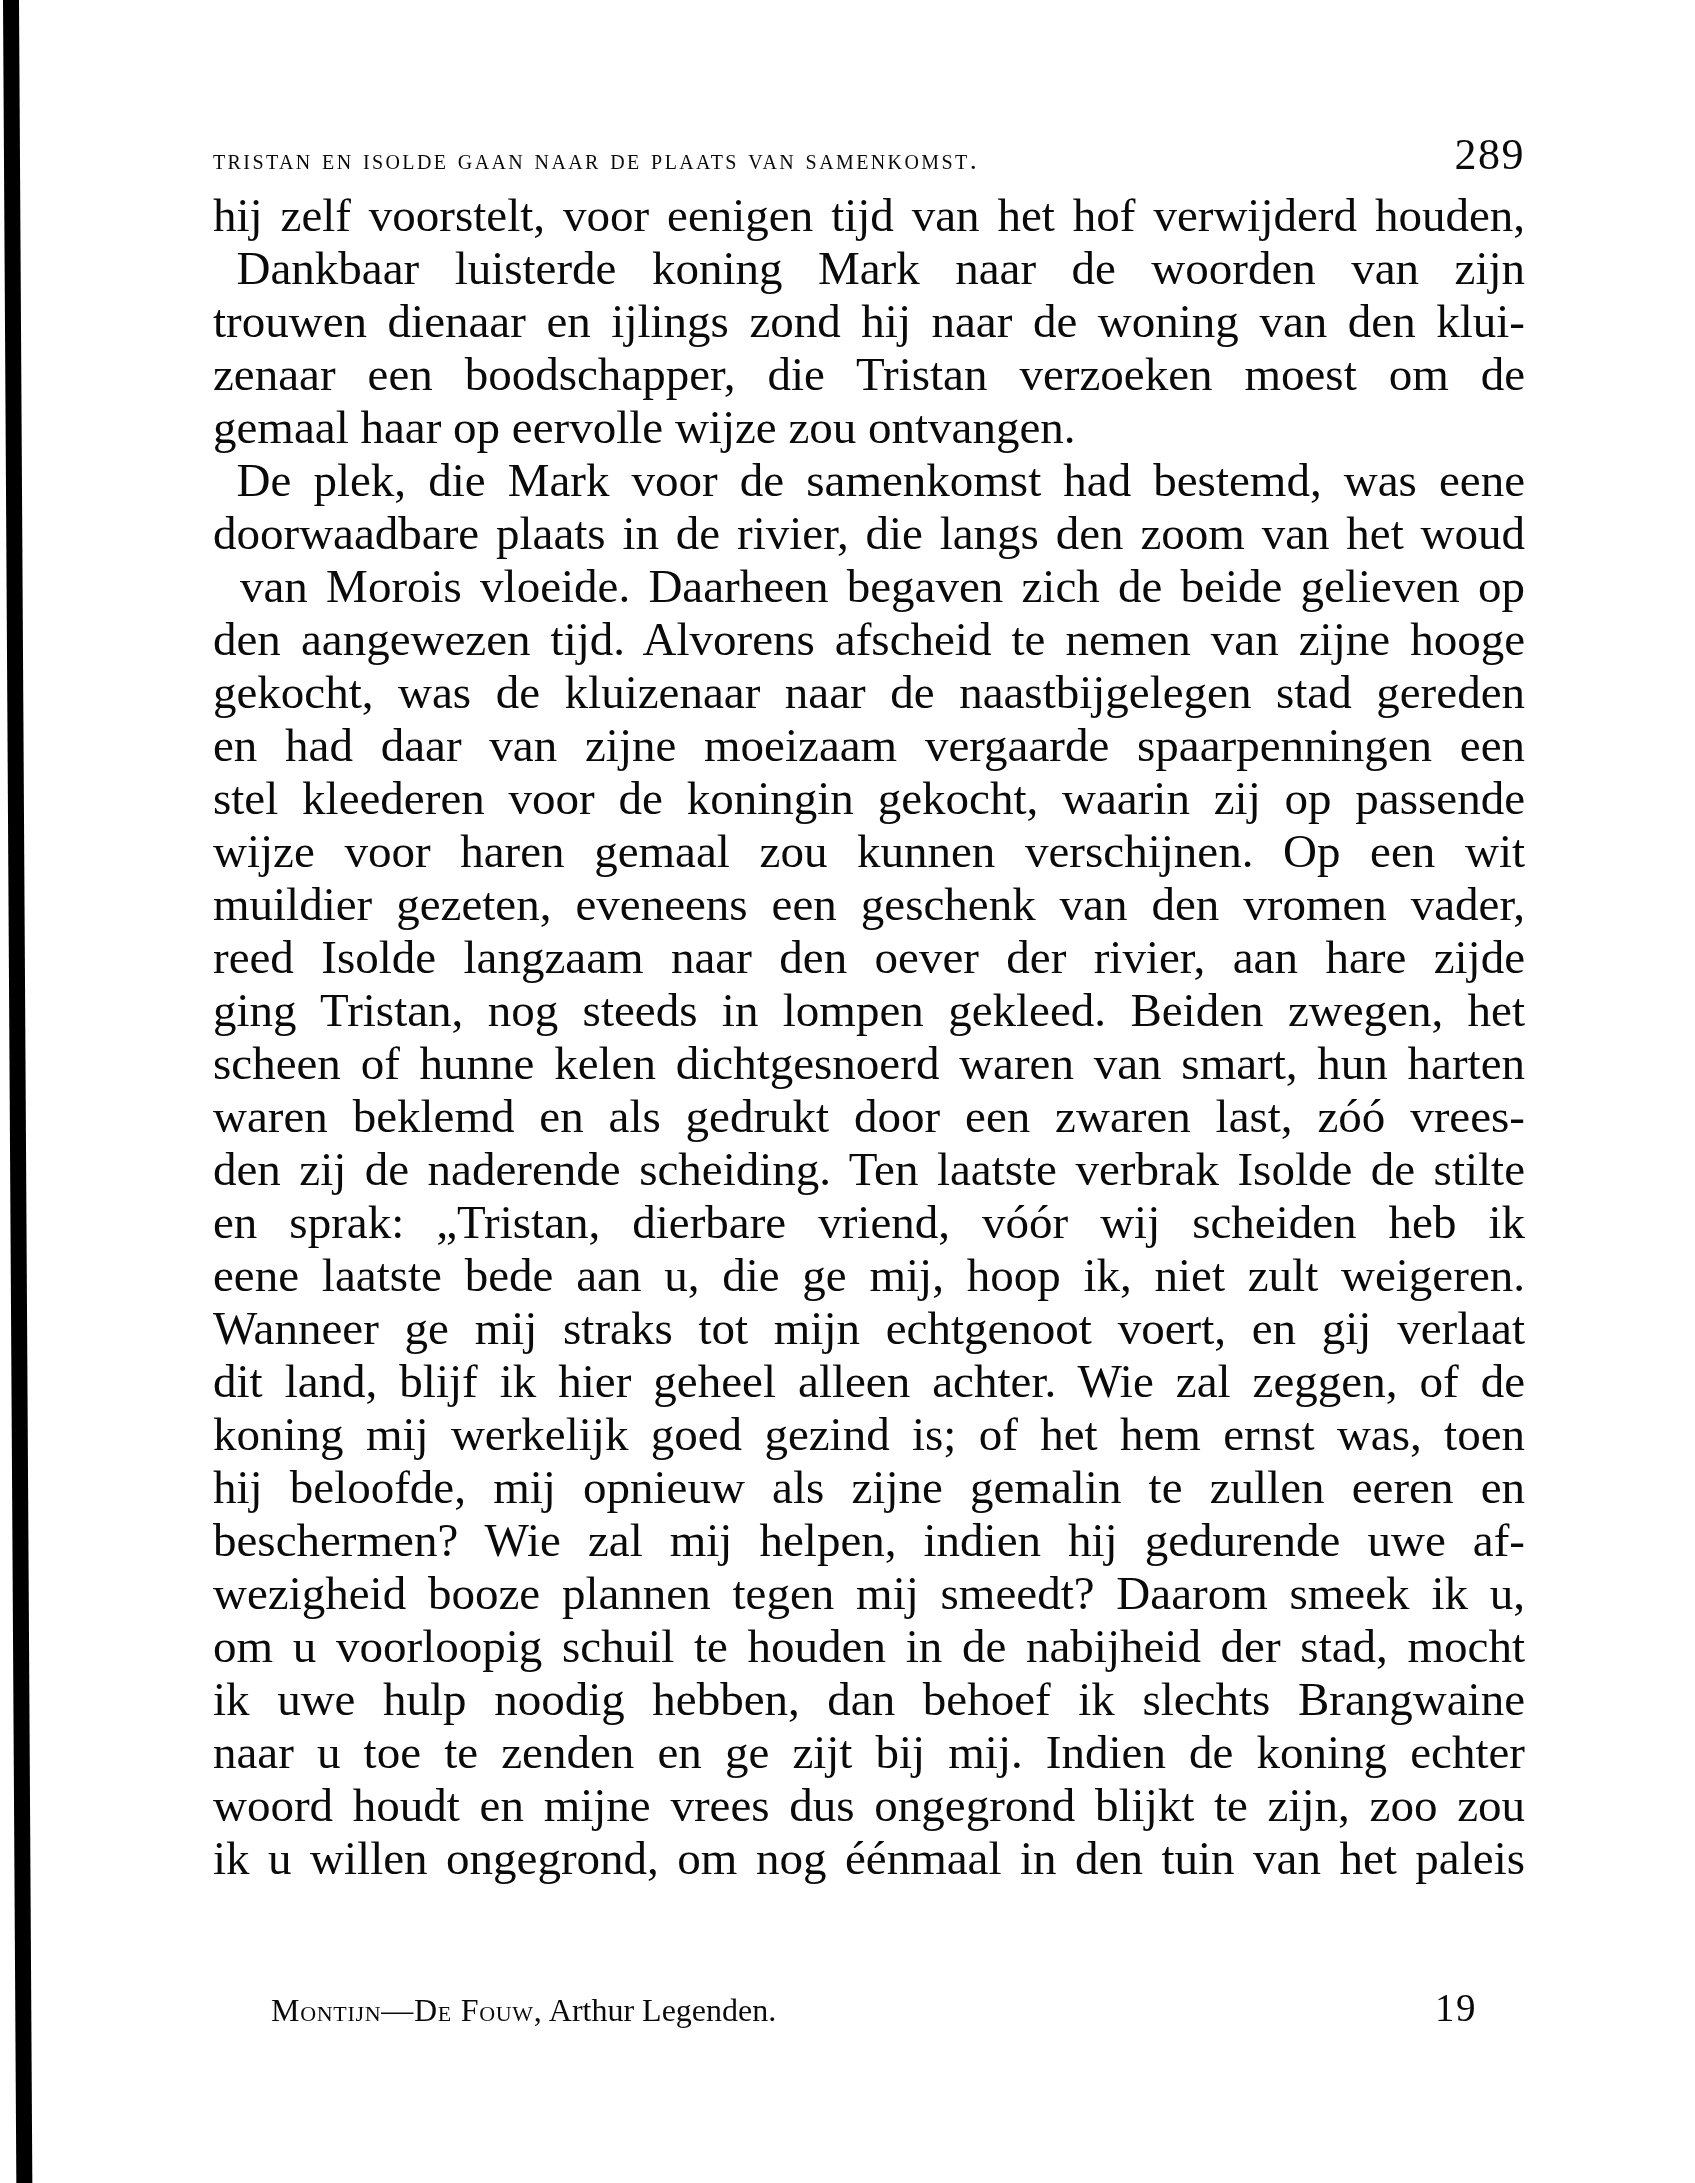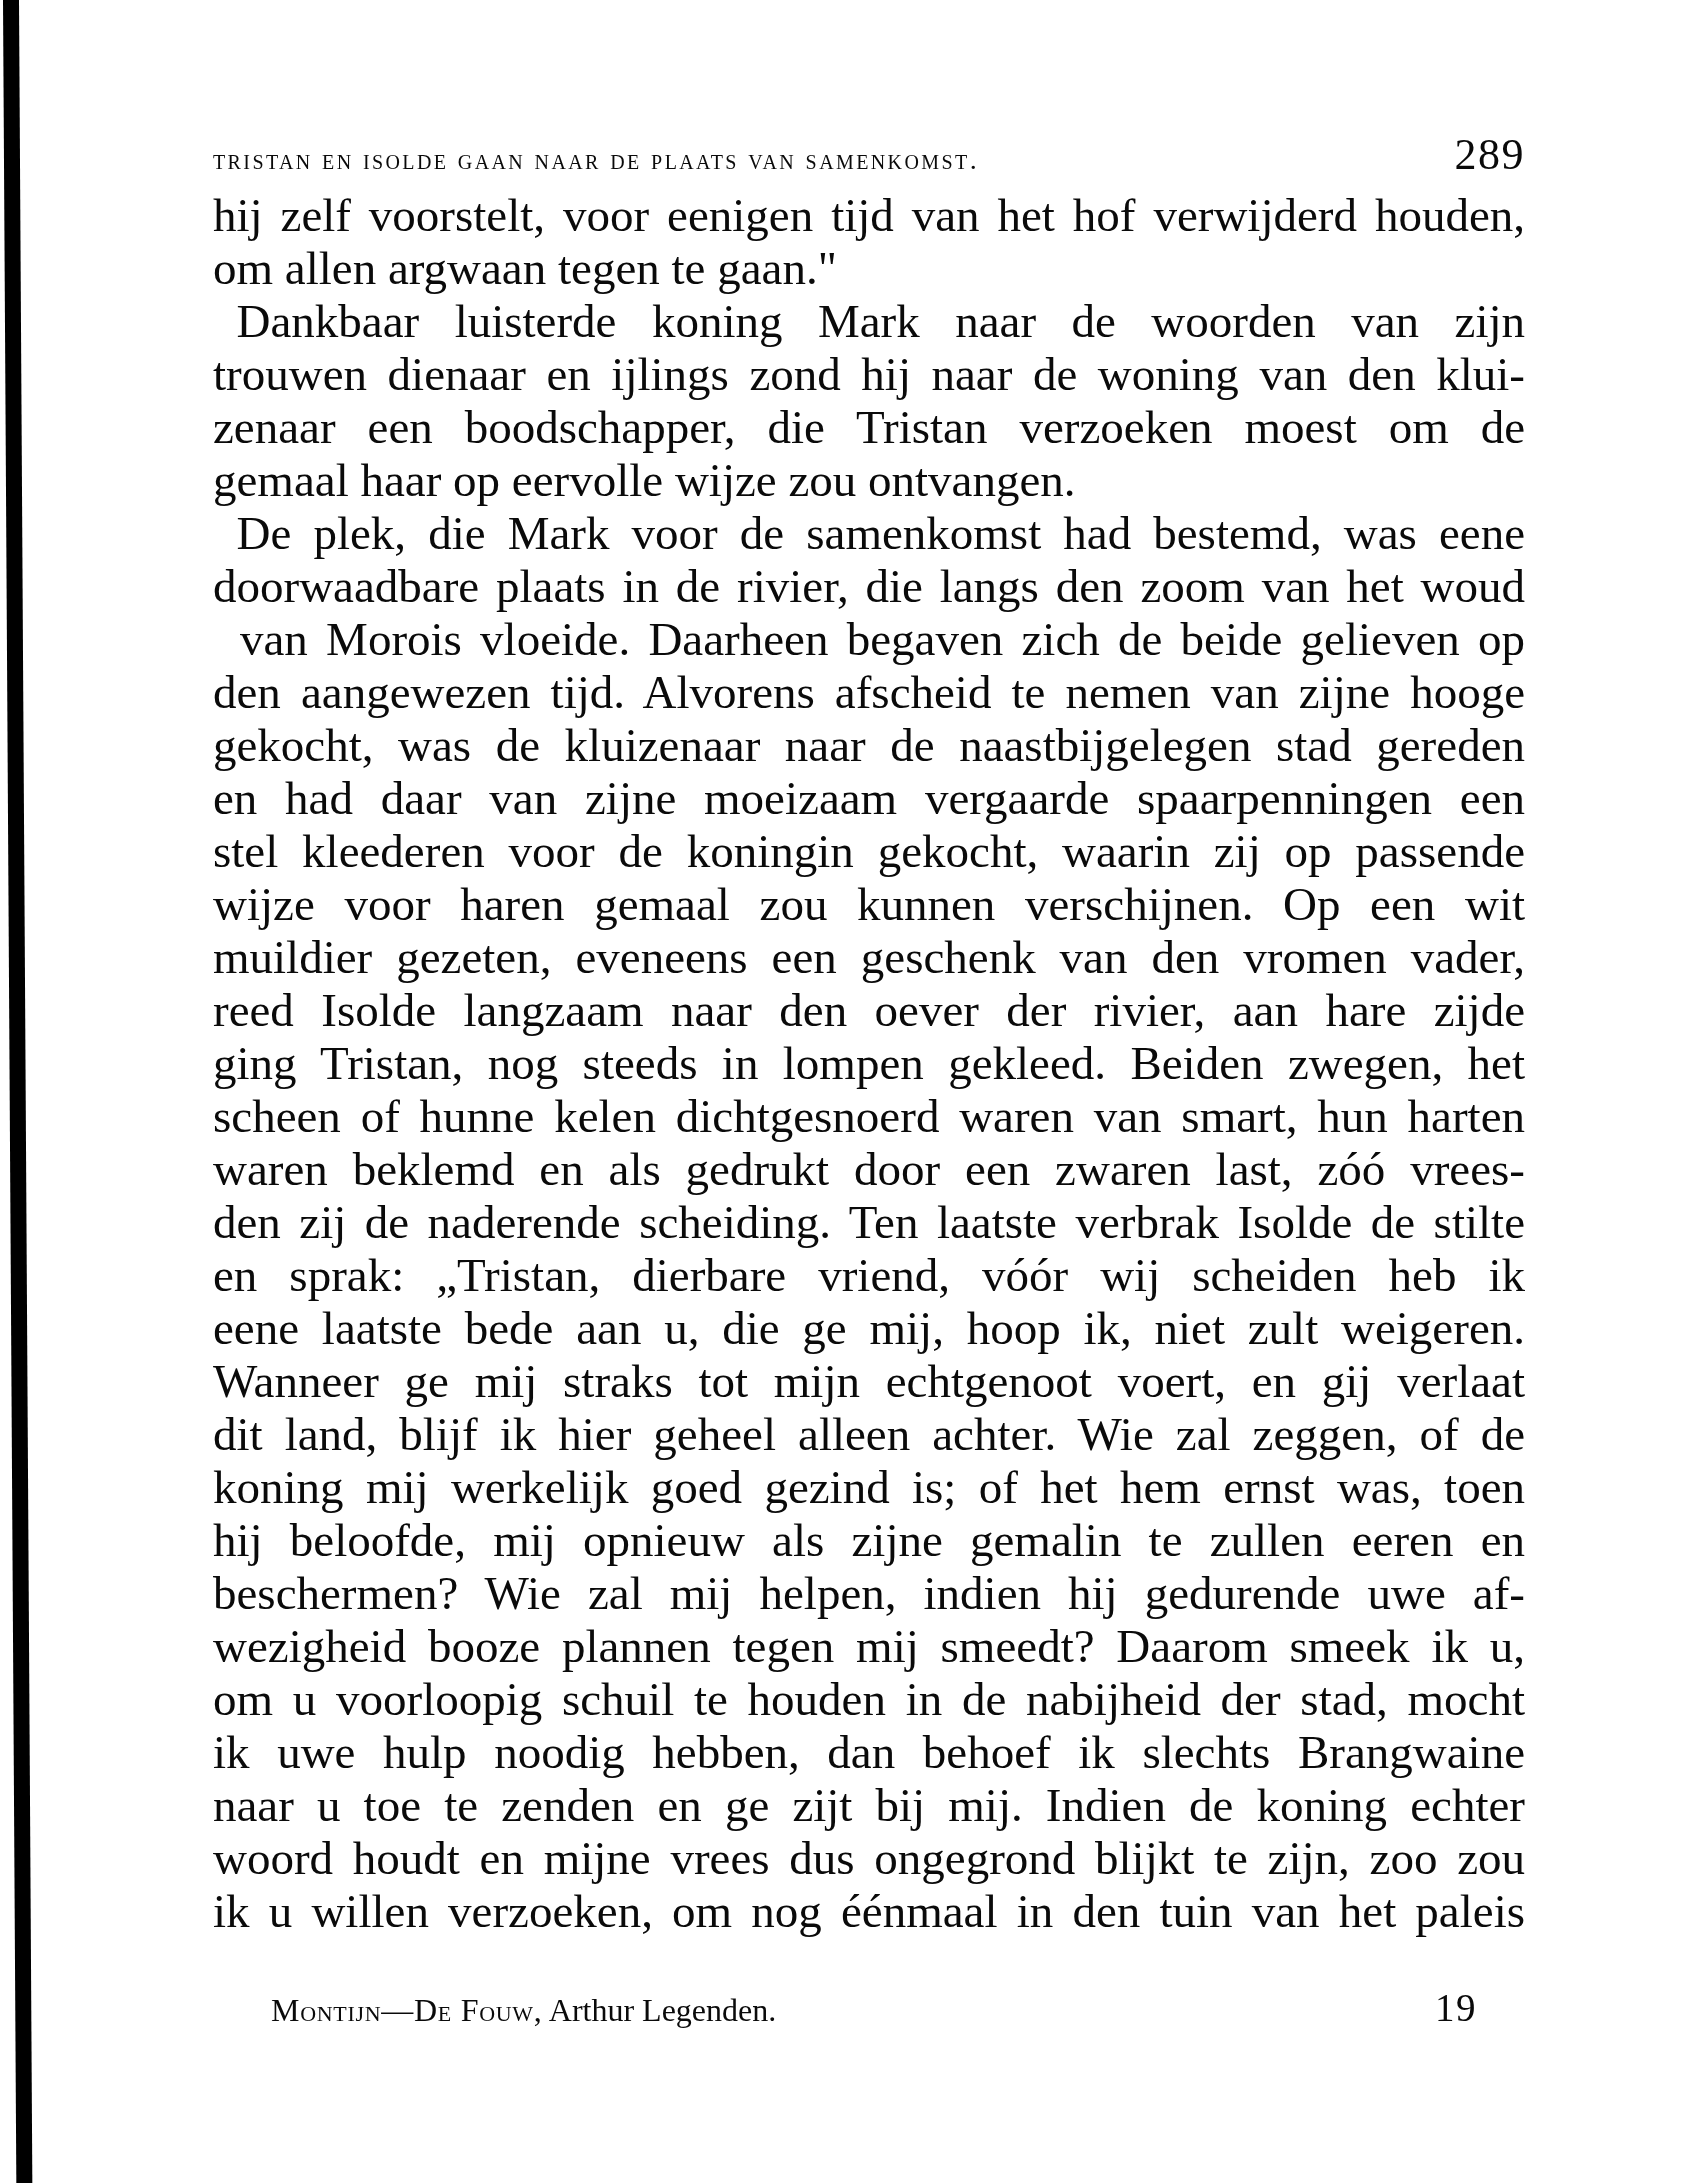--- a/index.html
+++ b/index.html
@@ -98,21 +98,20 @@
 <div class="edge-bar"></div>
 
 <div class="page">
   <div class="running-head">
     <span class="title">TRISTAN EN ISOLDE GAAN NAAR DE PLAATS VAN SAMENKOMST.</span>
     <span class="pageno">289</span>
   </div>
 
   <div class="body-text" id="body-text">
       <span class="line"><span style="white-space: nowrap; word-spacing: 0px;">hij zelf voorstelt, voor eenigen tijd van het hof verwijderd houden,</span></span>
-      <span class="line last">om allen argwaan tegen te gaan."</span>
       <span class="line indent"><span style="white-space: nowrap; word-spacing: 0px;">Dankbaar luisterde koning Mark naar de woorden van zijn</span></span>
       <span class="line"><span style="white-space: nowrap; word-spacing: 0px;">trouwen dienaar en ijlings zond hij naar de woning van den klui-</span></span>
       <span class="line"><span style="white-space: nowrap; word-spacing: 0px;">zenaar een boodschapper, die Tristan verzoeken moest om de</span></span>
       <span class="line last">gemaal haar op eervolle wijze zou ontvangen.</span>
       <span class="line indent"><span style="white-space: nowrap; word-spacing: 0px;">De plek, die Mark voor de samenkomst had bestemd, was eene</span></span>
       <span class="line"><span style="white-space: nowrap; word-spacing: 0px;">doorwaadbare plaats in de rivier, die langs den zoom van het woud</span></span>
       <span class="line"><span style="white-space: nowrap; word-spacing: 0px; margin-left: 27px;">van Morois vloeide. Daarheen begaven zich de beide gelieven op</span></span>
       <span class="line"><span style="white-space: nowrap; word-spacing: 0px;">den aangewezen tijd. Alvorens afscheid te nemen van zijne hooge</span></span>
       <span class="line"><span style="white-space: nowrap; word-spacing: 0px;">gekocht, was de kluizenaar naar de naastbijgelegen stad gereden</span></span>
       <span class="line"><span style="white-space: nowrap; word-spacing: 0px;">en had daar van zijne moeizaam vergaarde spaarpenningen een</span></span>
@@ -129,21 +128,21 @@
       <span class="line"><span style="white-space: nowrap; word-spacing: 0px;">Wanneer ge mij straks tot mijn echtgenoot voert, en gij verlaat</span></span>
       <span class="line"><span style="white-space: nowrap; word-spacing: 0px;">dit land, blijf ik hier geheel alleen achter. Wie zal zeggen, of de</span></span>
       <span class="line"><span style="white-space: nowrap; word-spacing: 0px;">koning mij werkelijk goed gezind is; of het hem ernst was, toen</span></span>
       <span class="line"><span style="white-space: nowrap; word-spacing: 0px;">hij beloofde, mij opnieuw als zijne gemalin te zullen eeren en</span></span>
       <span class="line"><span style="white-space: nowrap; word-spacing: 0px;">beschermen? Wie zal mij helpen, indien hij gedurende uwe af-</span></span>
       <span class="line"><span style="white-space: nowrap; word-spacing: 0px;">wezigheid booze plannen tegen mij smeedt? Daarom smeek ik u,</span></span>
       <span class="line"><span style="white-space: nowrap; word-spacing: 0px;">om u voorloopig schuil te houden in de nabijheid der stad, mocht</span></span>
       <span class="line"><span style="white-space: nowrap; word-spacing: 0px;">ik uwe hulp noodig hebben, dan behoef ik slechts Brangwaine</span></span>
       <span class="line"><span style="white-space: nowrap; word-spacing: 0px;">naar u toe te zenden en ge zijt bij mij. Indien de koning echter</span></span>
       <span class="line"><span style="white-space: nowrap; word-spacing: 0px;">woord houdt en mijne vrees dus ongegrond blijkt te zijn, zoo zou</span></span>
-      <span class="line"><span style="white-space: nowrap; word-spacing: 0px;">ik u willen verzoeken, om nog éénmaal in den tuin van het paleis</span></span>
+      <span class="line"><span style="white-space: nowrap; word-spacing: 0px;">ik u willen ongegrond, om nog éénmaal in den tuin van het paleis</span></span>
     </div>
 </div>
 
 <div class="footer">
   <span class="sig"><span>Montijn—De Fouw,</span><span class="plain"> Arthur Legenden.</span></span>
   <span class="sheet">19</span>
 </div>
 
 
 </body></html>

